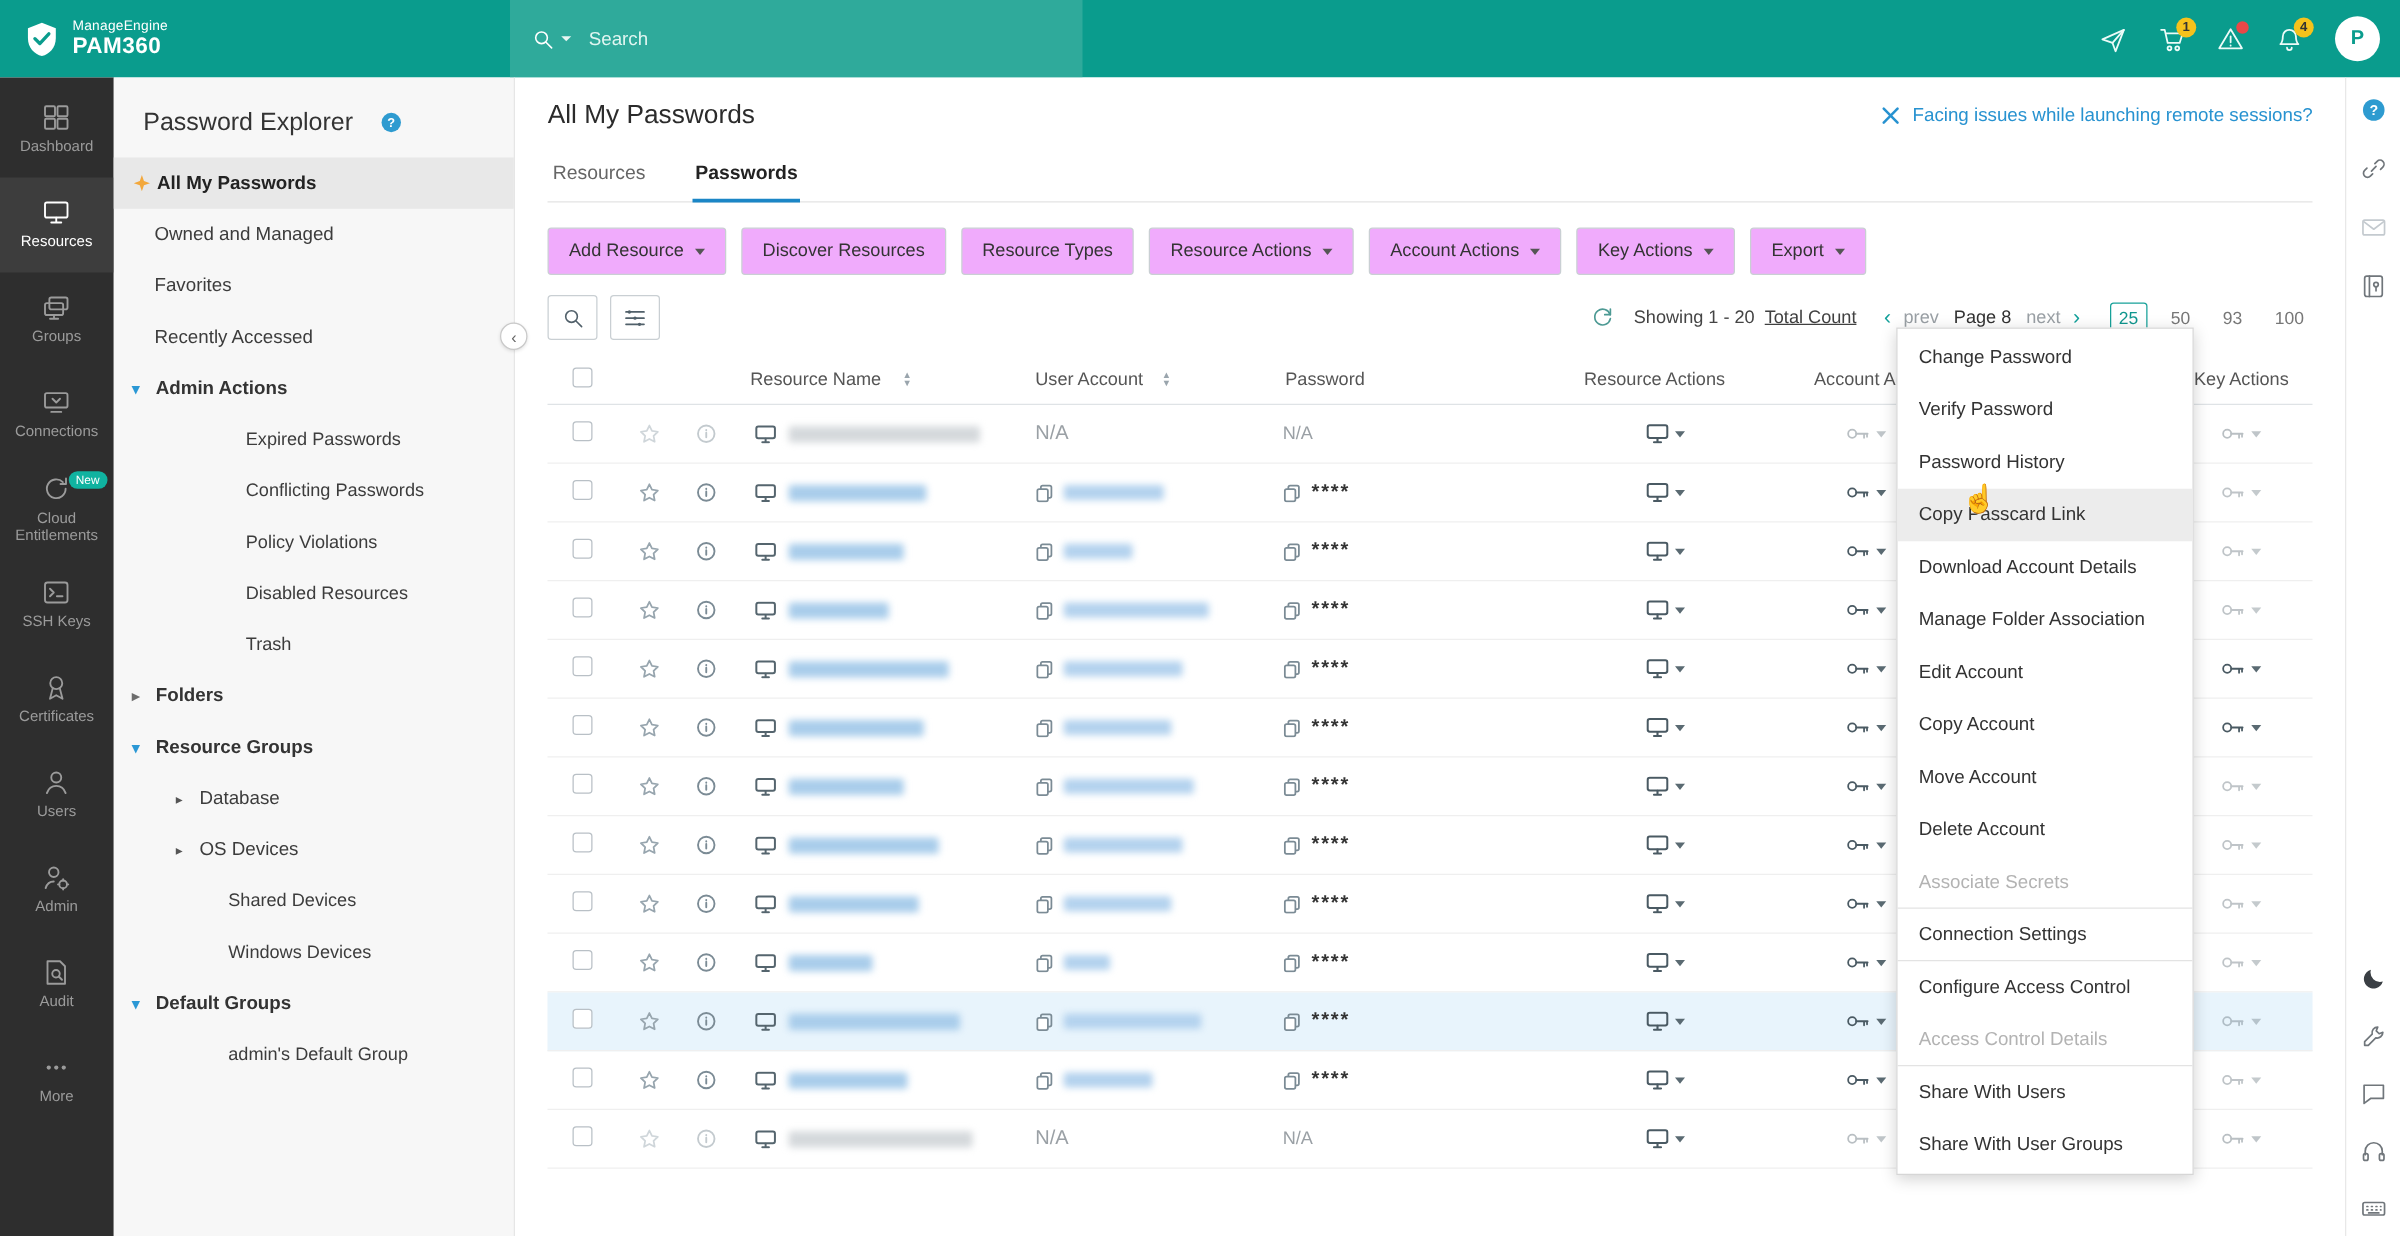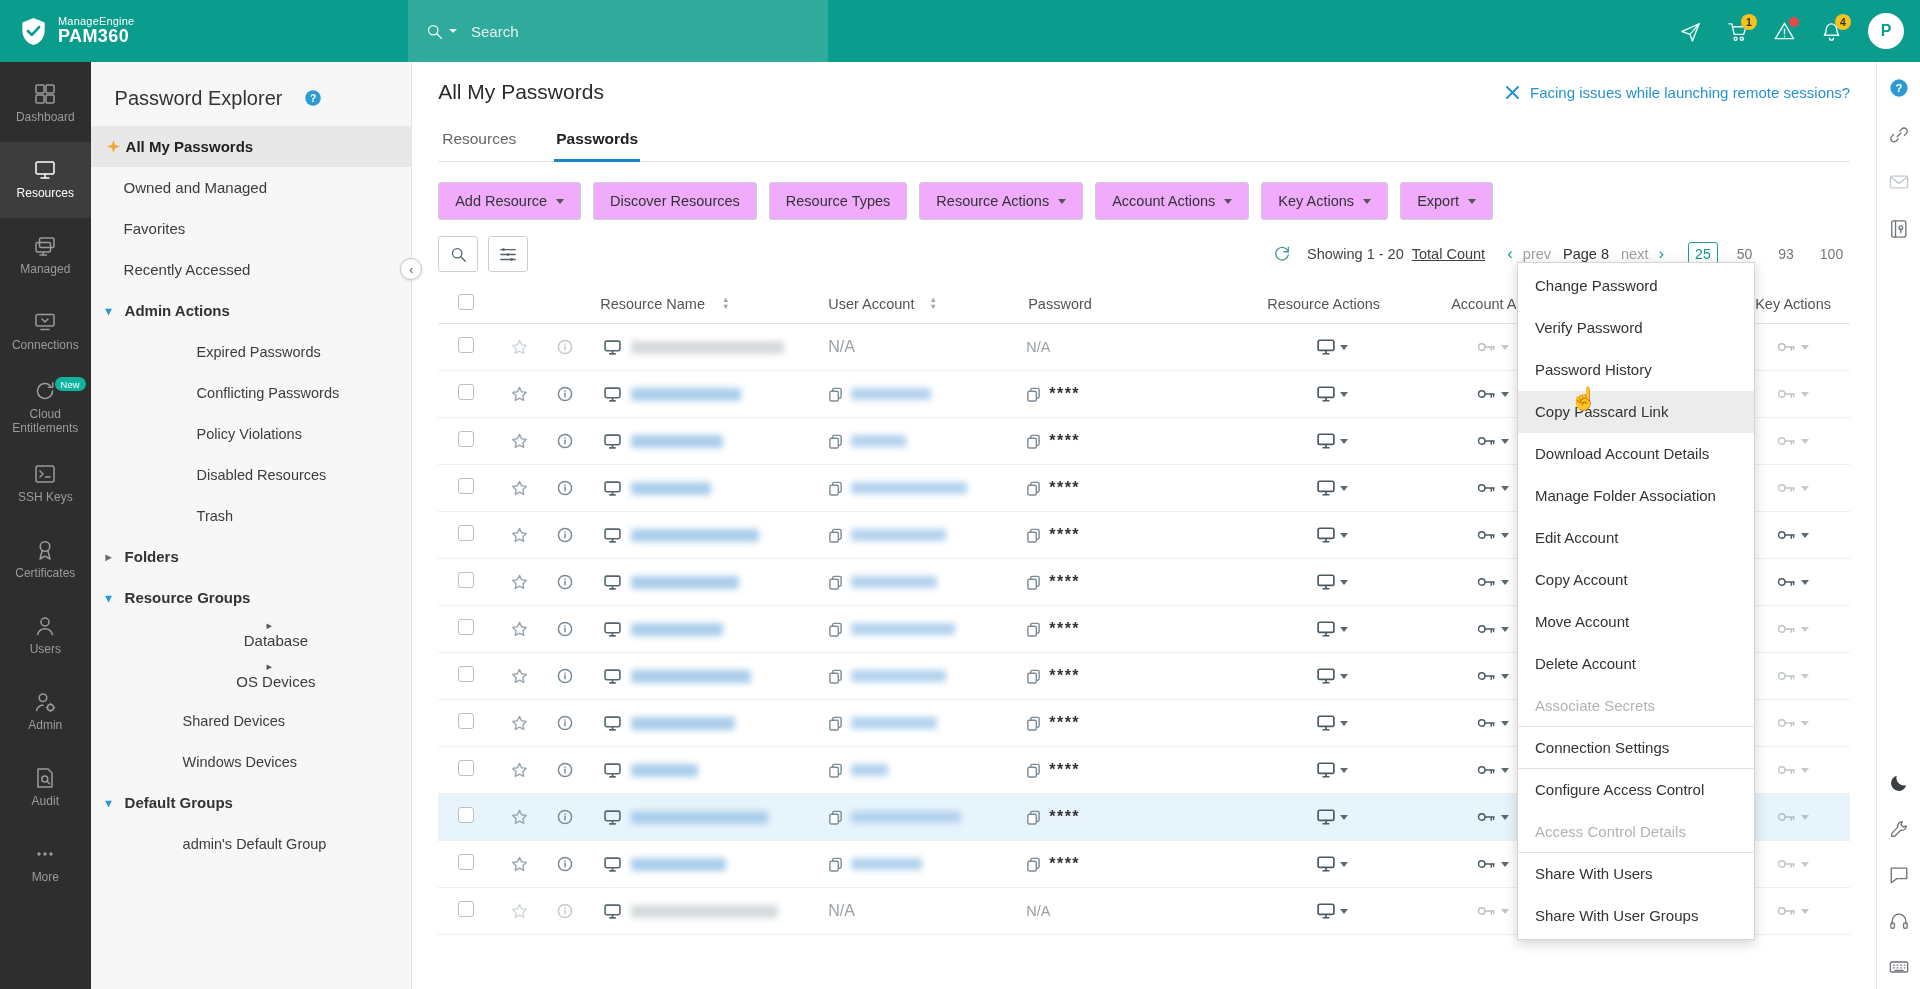--- a/index.html
+++ b/index.html
@@ -6,21 +6,21 @@
   html,body { width:1920px; height:989px; overflow:hidden; background:#fff;
               font-family:"Liberation Sans", sans-serif; position:relative; }
   svg { fill:none; stroke:currentColor; stroke-width:1.5; stroke-linecap:round; stroke-linejoin:round; }
 
   
   .topbar { height:62px; background:#0a9c8d; display:flex; align-items:center; }
   .brand { width:408px; display:flex; align-items:center; gap:11px; padding-left:20px; color:#fff; }
   .brand-text { line-height:1.05; }
   .brand-l1 { font-size:11px; letter-spacing:.2px; }
   .brand-l2 { font-size:18px; font-weight:700; letter-spacing:.4px; }
-  .searchbox { width:420px; height:62px; background:#2faa9b; display:flex; align-items:center; padding:0 18px; gap:6px; color:#fff; }
+  .searchbox { width:458px; height:62px; background:#2faa9b; display:flex; align-items:center; padding:0 18px; gap:6px; color:#fff; }
   .searchbox .s-caret { width:0;height:0;border-left:4px solid transparent;border-right:4px solid transparent;border-top:4.5px solid #e8f6f3; margin-right:8px; }
   .searchbox input { background:transparent; border:none; outline:none; color:#fff; font-size:15px; width:330px; font-family:"Liberation Sans",sans-serif; }
   .searchbox input::placeholder { color:#eafaf6; opacity:.95; }
   .top-right { margin-left:auto; display:flex; align-items:center; gap:26px; padding-right:16px; color:#ecfbf8; }
   .tb-ic { position:relative; display:flex; cursor:pointer; }
   .tb-badge { position:absolute; top:-7px; right:-9px; min-width:16px; height:16px; background:#f6c21c; color:#333;
               border-radius:8px; font-size:10.5px; font-weight:700; display:flex; align-items:center; justify-content:center; padding:0 3px; }
   .tb-dot { position:absolute; top:-4px; right:-4px; width:10px; height:10px; background:#e94848; border-radius:50%; }
   .avatar { width:36px; height:36px; border-radius:50%; background:#fff; color:#0a9c8d; font-weight:700; font-size:16px;
             display:flex; align-items:center; justify-content:center; cursor:pointer; }
@@ -41,21 +41,21 @@
   
   .explorer { width:323px; background:#f7f7f7; border-right:1px solid #e6e6e6; position:relative; padding-top:16px; }
   .x-title-row { display:flex; align-items:center; gap:22px; padding:4px 0 0 24px; height:36px; margin-bottom:12px; }
   .x-title { font-size:20px; color:#333; font-weight:500; }
   .x-help { display:flex; cursor:pointer; }
   .x-item { height:41px; display:flex; align-items:center; font-size:15px; color:#3c3c3c; cursor:pointer; white-space:nowrap; }
   .k-active { background:#e8e8e8; font-weight:700; color:#222; padding-left:16px; }
   .k-plain  { padding-left:33px; }
   .k-section{ padding-left:15px; font-weight:700; color:#333; }
   .k-sub    { padding-left:106px; font-size:14.5px; }
-  .k-sub2   { padding-left:50px;flex-direction:column; }
+  .k-sub2   { padding-left:50px; }
   .k-sub3   { padding-left:92px; font-size:14.5px; }
   .x-caret { width:19px; display:inline-block; font-size:12px; }
   .c-open::before   { content:"\25BE"; color:#2b98d5; }
   .c-closed::before { content:"\25B8"; color:#6d6d6d; }
   .c-closed2::before{ content:"\25B8"; color:#555; font-size:11px; }
   .x-sparkle { margin-right:6px; display:flex; }
   .collapse-btn { position:absolute; right:-11px; top:196px; width:22px; height:22px; border-radius:50%; background:#fff;
                   border:1px solid #c9c9c9; color:#666; display:flex; align-items:center; justify-content:center;
                   font-size:13px; cursor:pointer; z-index:6; box-shadow:0 1px 3px rgba(0,0,0,.12); }
   .collapse-btn::before { content:"\2039"; }
@@ -230,21 +230,21 @@
       </div>
       <div class="nav-item" data-name="nav-item">
 
         <span class="nav-icon" data-name="nav-icon">
           <svg viewBox="0 0 22 20">
             <rect x="5.5" y="2" width="14.5" height="9.5" rx="1.5"></rect>
             <rect x="2" y="6.5" width="14.5" height="9.5" rx="1.5"></rect>
             <path d="M6 19h6.5M9.2 16.2V19"></path>
           </svg>
         </span>
-        <span class="nav-label" data-name="nav-label">Managed</span>
+        <span class="nav-label" data-name="nav-label">Groups</span>
       </div>
       <div class="nav-item" data-name="nav-item">
 
         <span class="nav-icon" data-name="nav-icon">
           <svg viewBox="0 0 22 20">
             <rect x="2" y="2.5" width="18" height="11.5" rx="1.5"></rect>
             <path d="M8 7l3 3 3-3M7 17.5h8"></path>
           </svg>
         </span>
         <span class="nav-label" data-name="nav-label">Connections</span>

